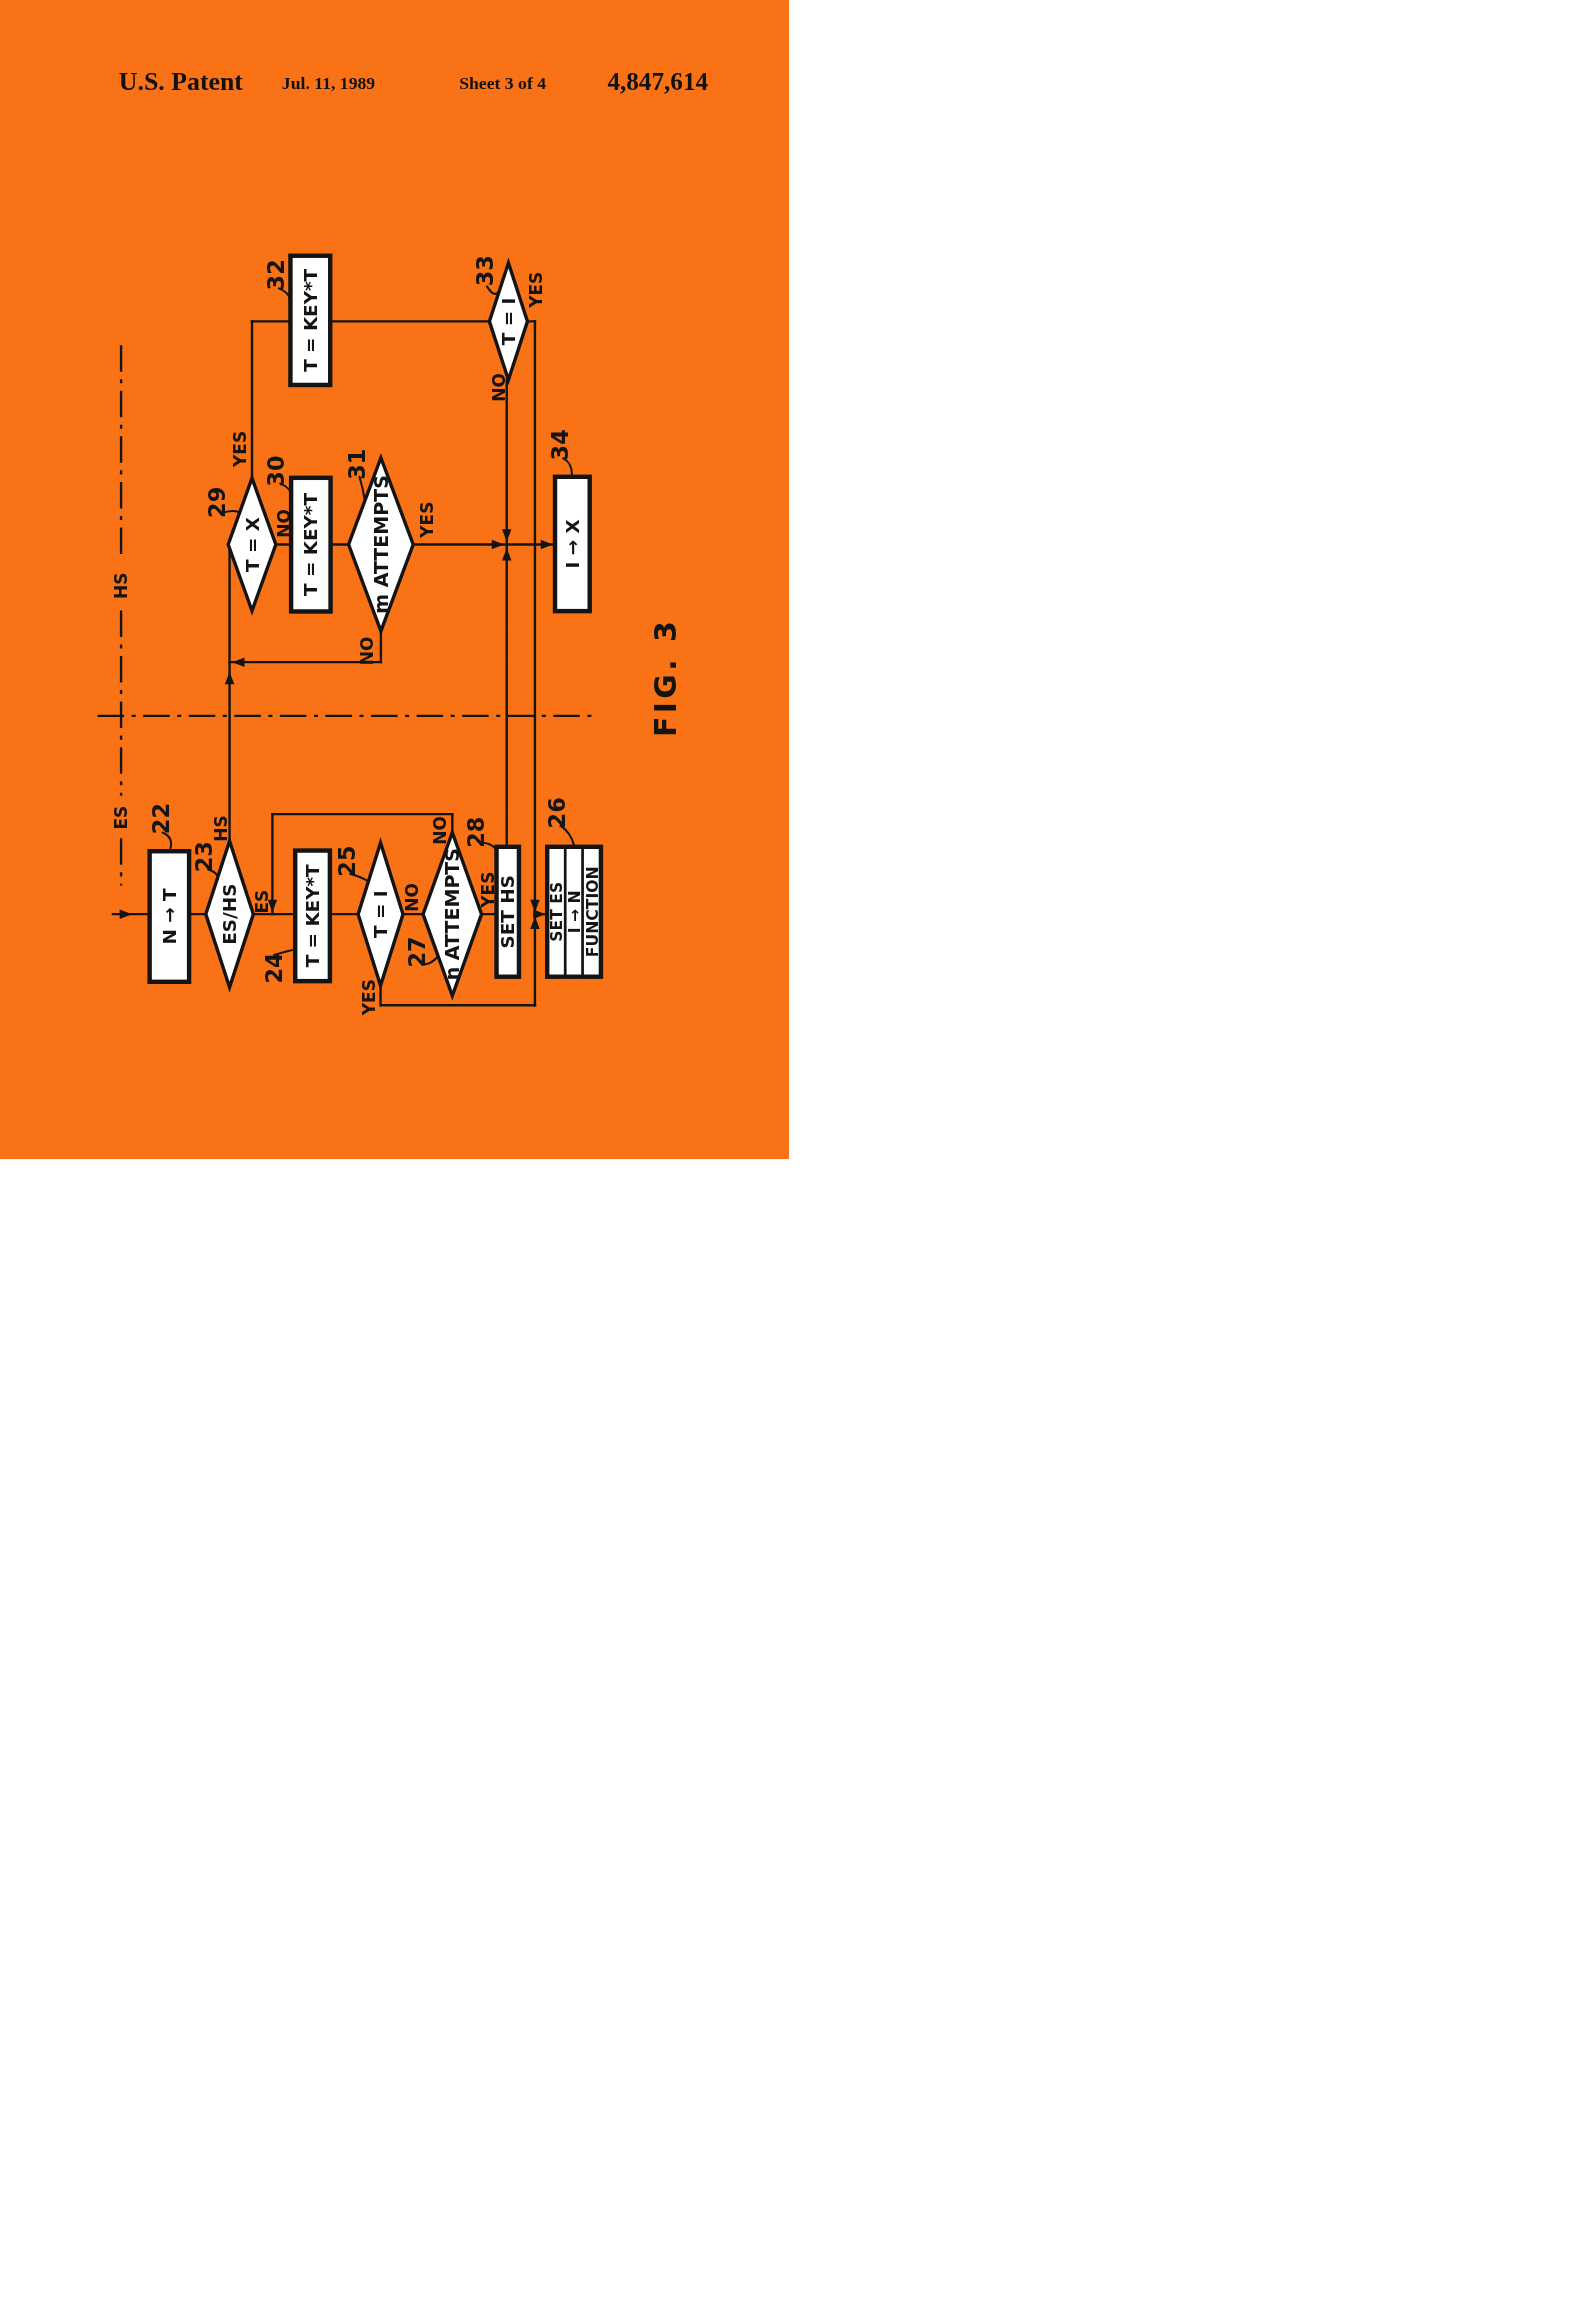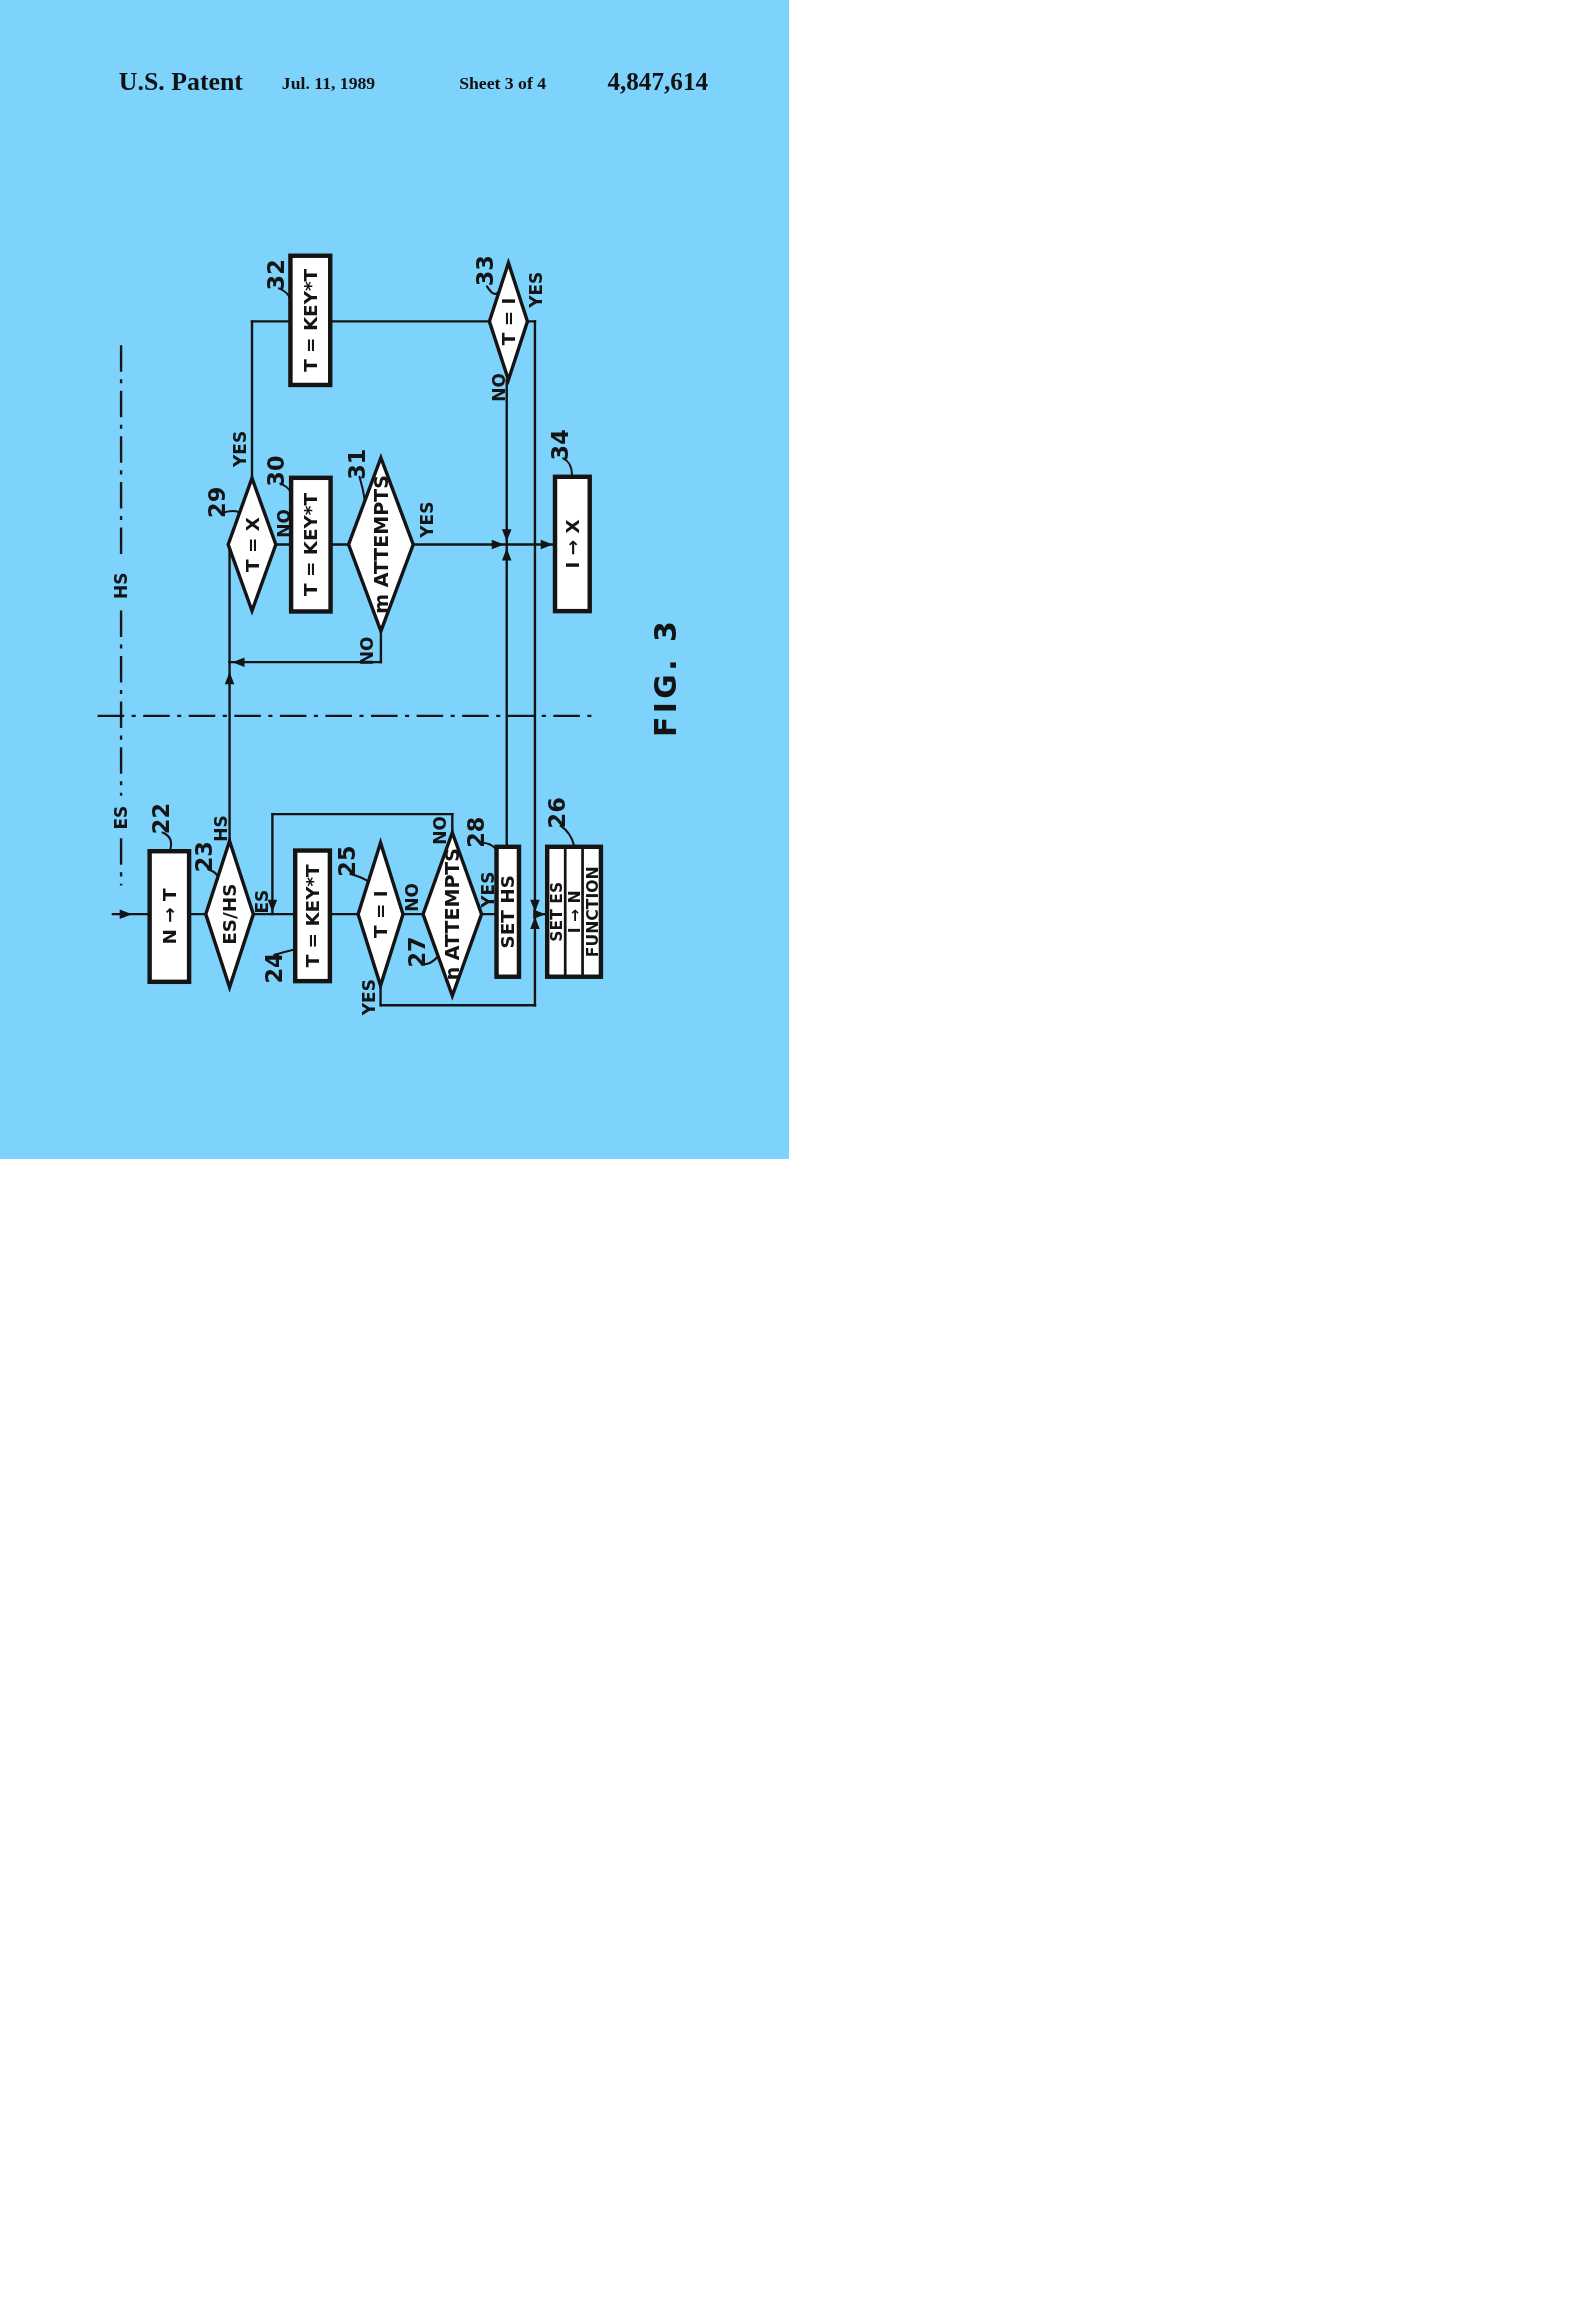--- a/index.html
+++ b/index.html
@@ -1,19 +1,19 @@
 <!DOCTYPE html>
 <html style="font-size:11px"><head>
 <meta charset="utf-8">
 <style>
   html,body{margin:0;padding:0;background:#ffffff;}
   .page{
     position:relative;
     width:789px;height:1159px;
-    background:#7dd3fc;
+    background:#f97316;
     font-family:"Liberation Sans", sans-serif;
     overflow:hidden;
     text-decoration:underline;
   }
   svg{display:block;width:100%;height:100%;}
   .flow{stroke:#141414;stroke-width:7;fill:none;stroke-linecap:square;}
   .dash{stroke:#141414;stroke-width:7;fill:none;stroke-dasharray:78 22 12 22;stroke-linecap:butt;}
   .boxshape{stroke:#141414;stroke-width:13;fill:#ffffff;}
   .diamond{stroke:#141414;stroke-width:10;fill:#ffffff;stroke-linejoin:miter;}
   .divider{stroke:#141414;stroke-width:8;}

